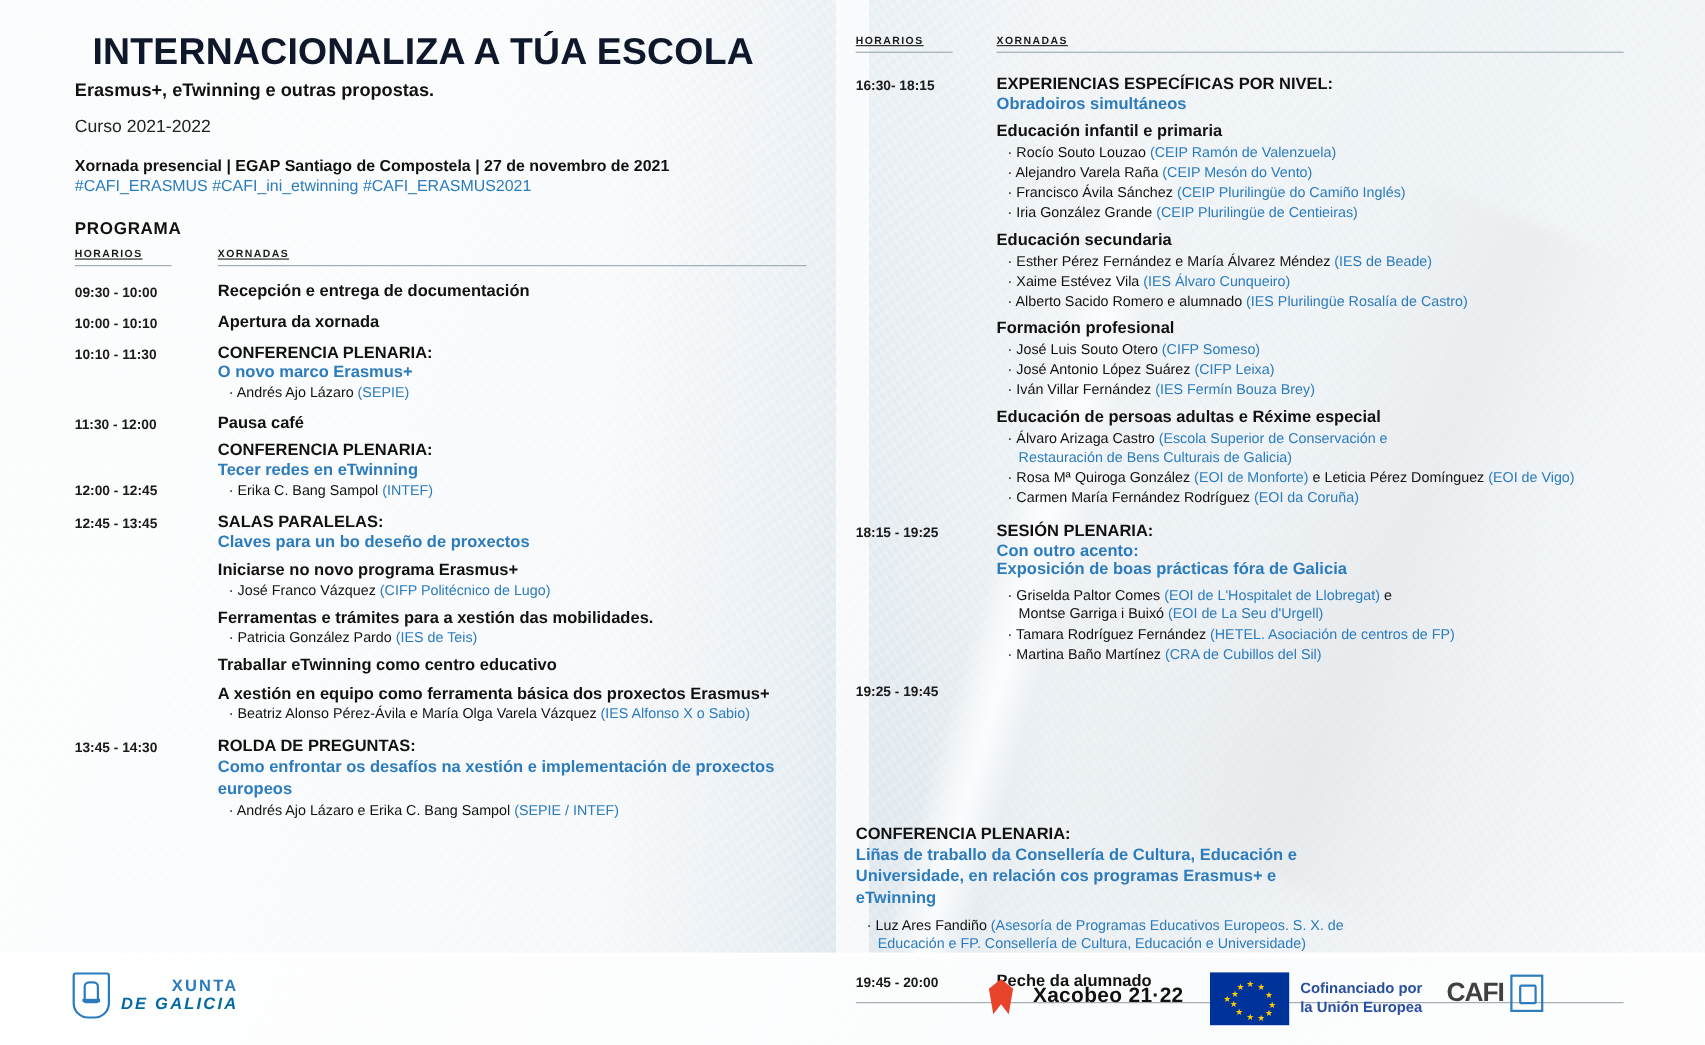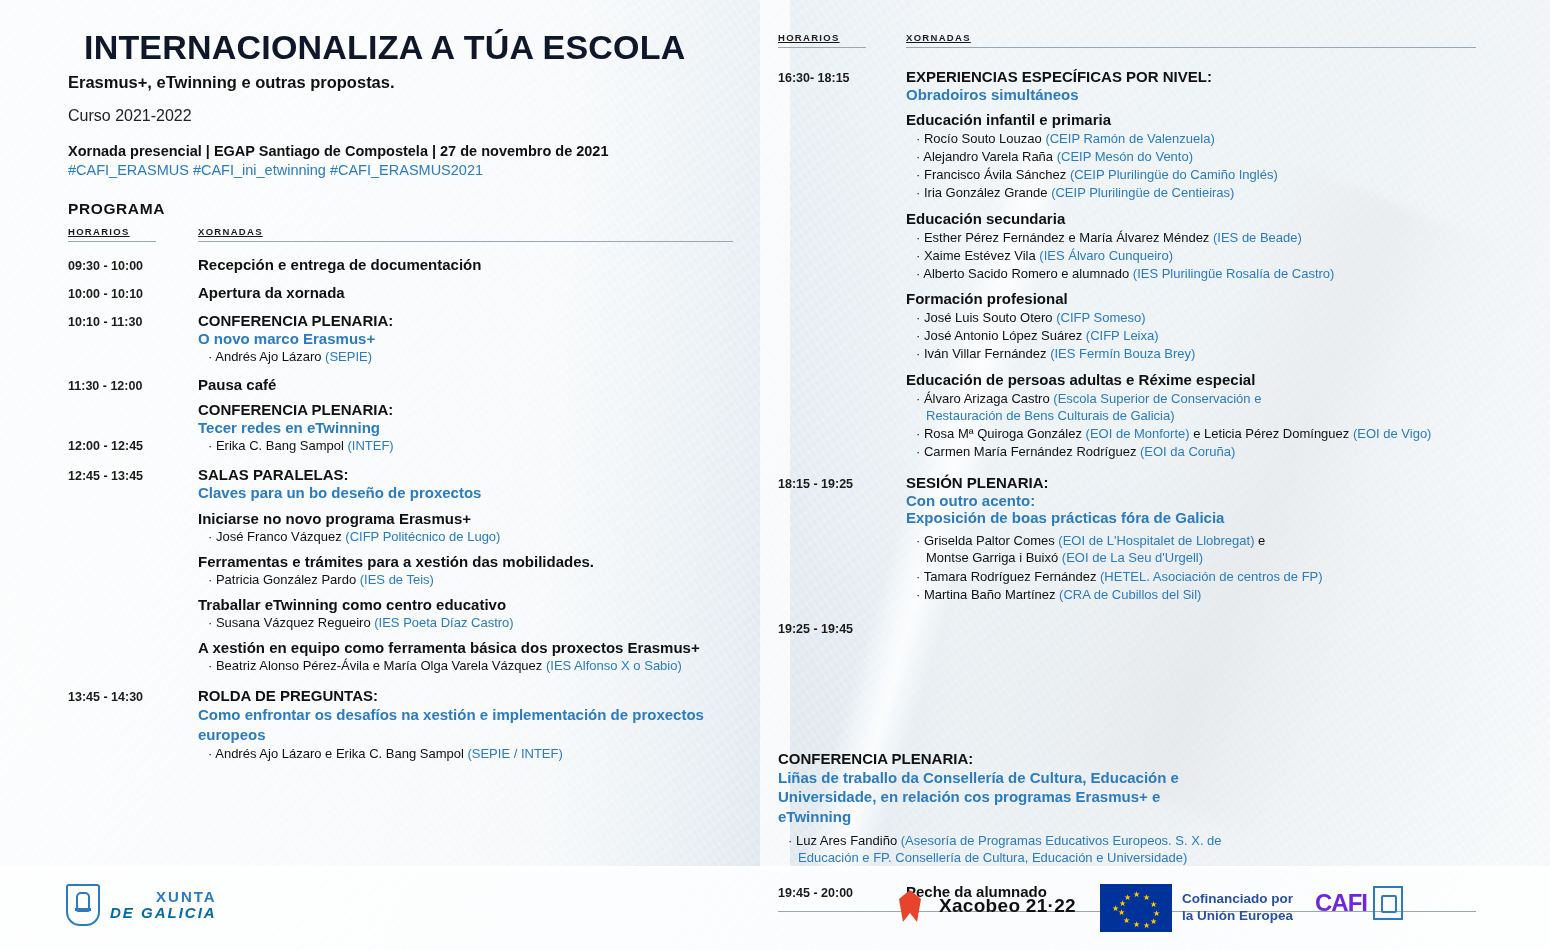--- a/index.html
+++ b/index.html
@@ -134,21 +134,21 @@
   }
   .xac-text{font-size:19px;font-weight:bold;color:#111;letter-spacing:.3px;}
 
   .eu{position:absolute;left:1100px;top:18px;display:flex;align-items:center;gap:10px;}
   .eu-flag{width:72px;height:48px;background:#003399;position:relative;}
   .eu-stars{position:absolute;inset:0;}
   .eu-star{position:absolute;color:#FFCC00;font-size:8px;line-height:8px;}
   .eu-text{font-size:13.5px;font-weight:bold;color:#2b4fa0;line-height:1.25;}
 
   .cafi{position:absolute;left:1315px;top:20px;display:flex;align-items:center;gap:6px;}
-  .cafi-text{font-size:24px;font-weight:bold;color:#6d28d9;letter-spacing:-1px;}
+  .cafi-text{font-size:24px;font-weight:bold;color:#404040;letter-spacing:-1px;}
   .cafi-box{width:26px;height:30px;border:2px solid #2b7bbd;position:relative;}
   .cafi-box:after{content:"";position:absolute;left:6px;top:7px;width:12px;height:14px;border:2px solid #2b7bbd;border-radius:2px;}
 </style>
 </head>
 <body>
 
 <div id="bg"></div>
 <div id="needle2"></div>
 <div id="needle"></div>
 <div id="wash-left"></div>
@@ -223,21 +223,20 @@
           <div class="itemtitle">SALAS PARALELAS:</div>
           <div class="itemsub">Claves para un bo deseño de proxectos</div>
 
           <div class="sect">Iniciarse no novo programa Erasmus+</div>
           <div class="speaker"><span>José Franco Vázquez </span><span class="org">(CIFP Politécnico de Lugo)</span></div>
 
           <div class="sect">Ferramentas e trámites para a xestión das mobilidades.</div>
           <div class="speaker"><span>Patricia González Pardo </span><span class="org">(IES de Teis)</span></div>
 
           <div class="sect">Traballar eTwinning como centro educativo</div>
-          <div class="speaker"><span>Susana Vázquez Regueiro </span><span class="org">(IES Poeta Díaz Castro)</span></div>
 
           <div class="sect">A xestión en equipo como ferramenta básica dos proxectos Erasmus+</div>
           <div class="speaker"><span>Beatriz Alonso Pérez-Ávila e María Olga Varela Vázquez  </span><span class="org">(IES Alfonso X o Sabio)</span></div>
         </div>
       </div>
 
       <div class="row" style="margin-top:14px;">
         <div class="time">13:45 - 14:30</div>
         <div class="cell">
           <div class="itemtitle">ROLDA DE PREGUNTAS:</div>

